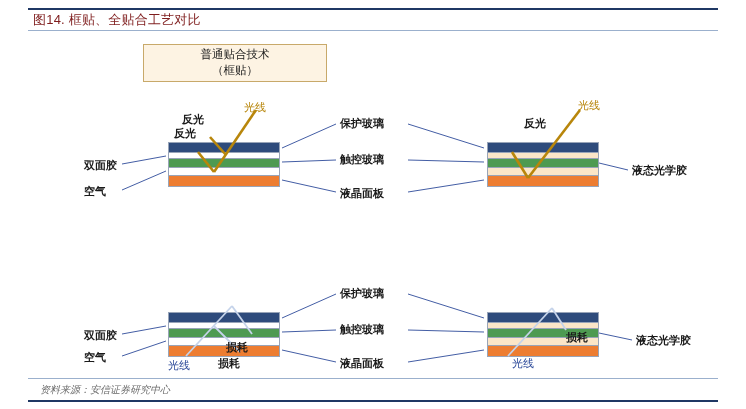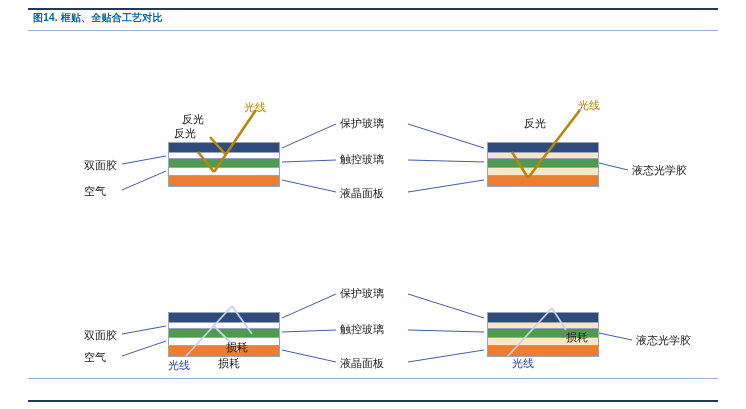--- a/index.html
+++ b/index.html
@@ -36,23 +36,23 @@
   }
   .frame-bottom {
     position: absolute;
     left: 28px; top: 400px;
     width: 690px; height: 0;
     border-top: 2px solid #1f3864;
   }
   .title {
     position: absolute;
     left: 33px; top: 11px;
-    font-size: 10px;
-    font-weight: bold;
-    color: #0369a1;
+    font-size: 13px;
+    font-weight: normal;
+    color: #7f1d1d;
     letter-spacing: 0.2px;
   }
   .source {
     position: absolute;
     left: 40px; top: 383px;
     font-size: 10px;
     color: #6b6b6b;
     font-style: italic;
   }
   
@@ -82,20 +82,21 @@
   .l-lcd     { background: #ed7d31; }
   .l-gap     { background: #ffffff; }
   .l-oca     { background: #fbe6c8; }
 
   
   .lbl {
     position: absolute;
     font-size: 11px;
     color: #1a1a1a;
     white-space: nowrap;
+    font-weight: bold;
   }
   .lbl-blue {
     position: absolute;
     font-size: 11px;
     color: #2e4b9a;
     white-space: nowrap;
   }
   .lbl-orange {
     position: absolute;
     font-size: 11px;
@@ -111,20 +112,24 @@
 </style>
 </head>
 <body>
 
 <div id="page">
 
   <div class="frame-top"></div>
   <div class="title">图14. 框贴、全贴合工艺对比</div>
   <div class="frame-title-rule"></div>
 
+  <div class="hdr" id="hdr-left">
+    <span>普通贴合技术</span>
+    <span>（框贴）</span>
+  </div>
 
   <div class="layer l-protect" style="left:168px; top:142px; width:110px; height:10px;"></div>
   <div class="layer l-gap" style="left:168px; top:152px; width:110px; height:6px;"></div>
   <div class="layer l-touch" style="left:168px; top:158px; width:110px; height:9px;"></div>
   <div class="layer l-gap" style="left:168px; top:167px; width:110px; height:8px;"></div>
   <div class="layer l-lcd" style="left:168px; top:175px; width:110px; height:10px;"></div>
 
   <div class="layer l-protect" style="left:487px; top:142px; width:110px; height:10px;"></div>
   <div class="layer l-oca" style="left:487px; top:152px; width:110px; height:6px;"></div>
   <div class="layer l-touch" style="left:487px; top:158px; width:110px; height:9px;"></div>
@@ -232,15 +237,16 @@
 
   <div class="lbl" style="left:340px; top:286px;">保护玻璃</div>
   <div class="lbl" style="left:340px; top:322px;">触控玻璃</div>
   <div class="lbl" style="left:340px; top:356px;">液晶面板</div>
 
   <div class="lbl" style="left:566px; top:330px;">损耗</div>
   <div class="lbl-blue" style="left:512px; top:356px;">光线</div>
   <div class="lbl" style="left:636px; top:333px;">液态光学胶</div>
 
   <div class="frame-bottom-rule"></div>
+  <div class="source">资料来源：安信证券研究中心</div>
   <div class="frame-bottom"></div>
 
 </div>
 
 </body></html>

